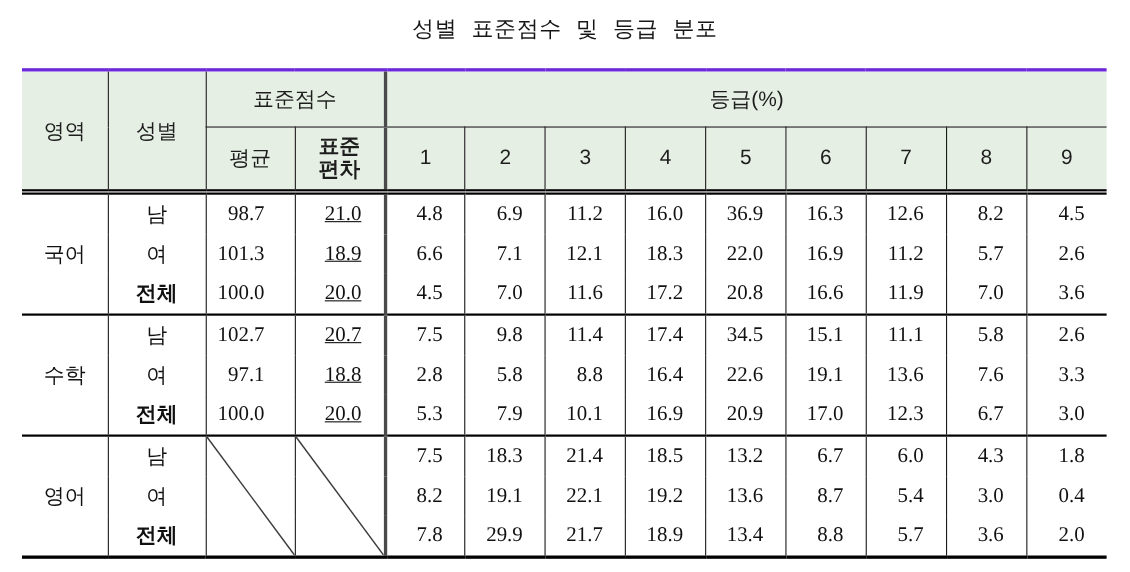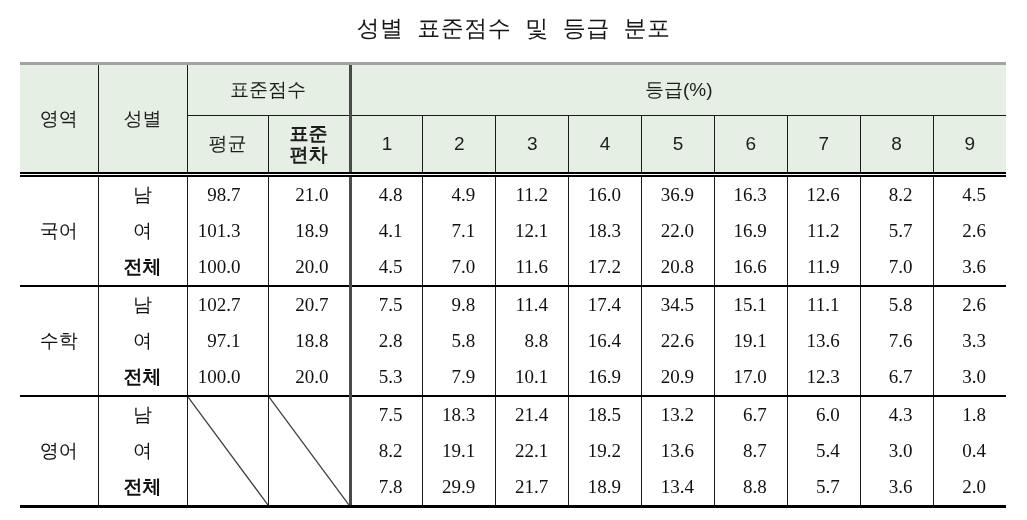--- a/index.html
+++ b/index.html
@@ -2,45 +2,45 @@
 <html><head>
 <meta charset="utf-8">
 <style>
   html,body { margin:0; padding:0; }
   body {
     width:1027px; height:520px; background:#ffffff; position:relative;
     font-family:"Liberation Sans", sans-serif; overflow:hidden;
   }
   .title {
     position:absolute; top:13px; left:0; width:1027px; text-align:center;
-    font-size:23px; color:#161616; letter-spacing:0.5px; word-spacing:7px;
+    font-size:20px; color:#161616; letter-spacing:0.5px; word-spacing:7px;
   }
   table.score {
     position:absolute; top:62px; left:20px; width:986px;
     border-collapse:collapse; table-layout:fixed;
   }
   th, td { padding:0; overflow:hidden; }
   th {
     font-weight:normal; font-size:19px; color:#1d1d1d;
     background:#e5efe3; border:1px solid #1a1a1a;
   }
-  tr.h1 th { border-top:3px solid #a3a3a3; height:50px; }
+  tr.h1 th { border-top:3px solid #6d28d9; height:50px; }
   tr.h2 th { height:56px; }
   tr.h2 th, th.rspan { border-bottom:5px double #000; }
   th.noleft { border-left:none; }
   .noright { border-right:none !important; }
   .pre { white-space:pre-line; line-height:1.12;font-weight:bold; }
   td {
     border-left:1px solid #1a1a1a; border-right:1px solid #1a1a1a;
     border-top:none; border-bottom:none; height:36px; font-size:19px; color:#111;
   }
   td.num { text-align:right; font-family:"Liberation Serif", serif; }
   td.g    { padding-right:20px; }
   td.mean { padding-right:27px; }
-  td.sd   { padding-right:20px; }
+  td.sd   { padding-right:20px;text-decoration:underline; }
   td.gender { text-align:center; }
   td.gender.total { font-weight:bold;margin-top:24px; }
   td.area { text-align:center; border-left:none; }
   .thickL { border-left:3px solid #4a4a4a !important; }
   .bsep  { border-bottom:2px solid #000 !important; }
   tr.bend td { border-bottom:2px solid #000; }
   tr.bbot td { border-bottom:3px solid #000; }
   .bbotc { border-bottom:3px solid #000 !important; }
   td.diag { position:relative; }
   td.diag svg { position:absolute; left:0; top:0; width:100%; height:100%; display:block; }
@@ -81,34 +81,34 @@
     </tr>
   </thead>
   <tbody>
 
     <tr>
       <td rowspan="3" class="area bsep">국어</td>
       <td class="gender">남</td>
       <td class="num mean">98.7</td>
       <td class="num sd">21.0</td>
       <td class="num g thickL">4.8</td>
-      <td class="num g">4.9</td>
+      <td class="num g">6.9</td>
       <td class="num g">11.2</td>
       <td class="num g">16.0</td>
       <td class="num g">36.9</td>
       <td class="num g">16.3</td>
       <td class="num g">12.6</td>
       <td class="num g">8.2</td>
       <td class="num g noright">4.5</td>
     </tr>
     <tr>
       <td class="gender">여</td>
       <td class="num mean">101.3</td>
       <td class="num sd">18.9</td>
-      <td class="num g thickL">4.1</td>
+      <td class="num g thickL">6.6</td>
       <td class="num g">7.1</td>
       <td class="num g">12.1</td>
       <td class="num g">18.3</td>
       <td class="num g">22.0</td>
       <td class="num g">16.9</td>
       <td class="num g">11.2</td>
       <td class="num g">5.7</td>
       <td class="num g noright">2.6</td>
     </tr>
     <tr class="bend">

